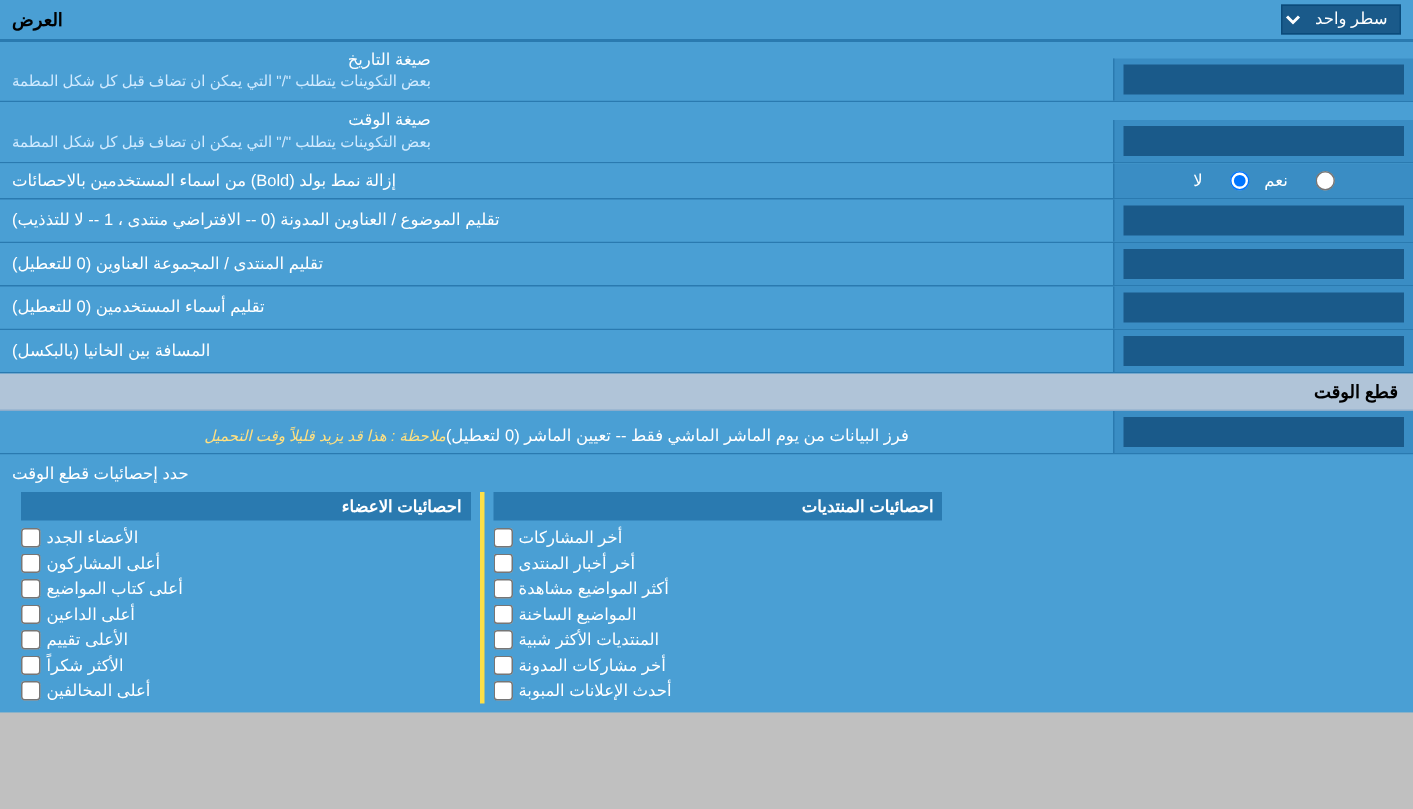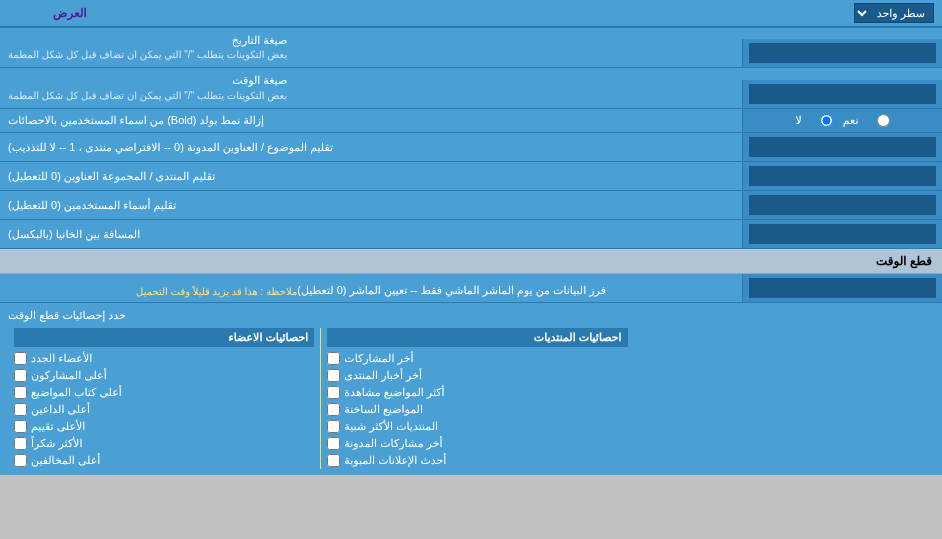--- a/index.html
+++ b/index.html
@@ -56,24 +56,23 @@
     
     .header-row {
       display: flex;
       align-items: center;
       background: #4a9fd4;
       border-bottom: 2px solid #2a7ab0;
       padding: 3px 8px;
       justify-content: space-between;
     }
     .header-label {
-      color: #4c1d95;
+      color: #000000;
       font-size: 12px;
       font-weight: bold;
-      margin-left: 45px;
     }
     .select-box {
       background: #1a5a8a;
       color: #fff;
       border: 1px solid #0a4a7a;
       padding: 2px 4px;
       font-size: 11px;
     }
     
     .radio-row {
@@ -133,21 +132,21 @@
       margin-bottom: 6px;
     }
     .checkbox-columns {
       display: flex;
       gap: 0;
       background: #4a9fd4;
     }
     .checkbox-col {
       flex: 1;
       padding: 0 6px;
-      border-left: 1px solid #fde047;
+      border-left: 3px solid #fde047;
     }
     .checkbox-col:last-child {
       border-left: none;
     }
     .col-header {
       background: #2a7ab0;
       color: #fff;
       font-size: 11px;
       font-weight: bold;
       padding: 3px 6px;
@@ -179,20 +178,21 @@
       padding: 5px 8px;
       text-align: right;
       display: flex;
       flex-direction: row;
       justify-content: center;
       align-items: flex-end;
     }
     .farz-label .note {
       color: #ffe080;
       font-size: 10px;
+      font-style: italic;
     }
     .farz-input {
       width: 200px;
       background: #3a8dc4;
       display: flex;
       align-items: center;
       justify-content: center;
       padding: 4px 6px;
       border-left: 1px solid #2a7ab0;
     }

